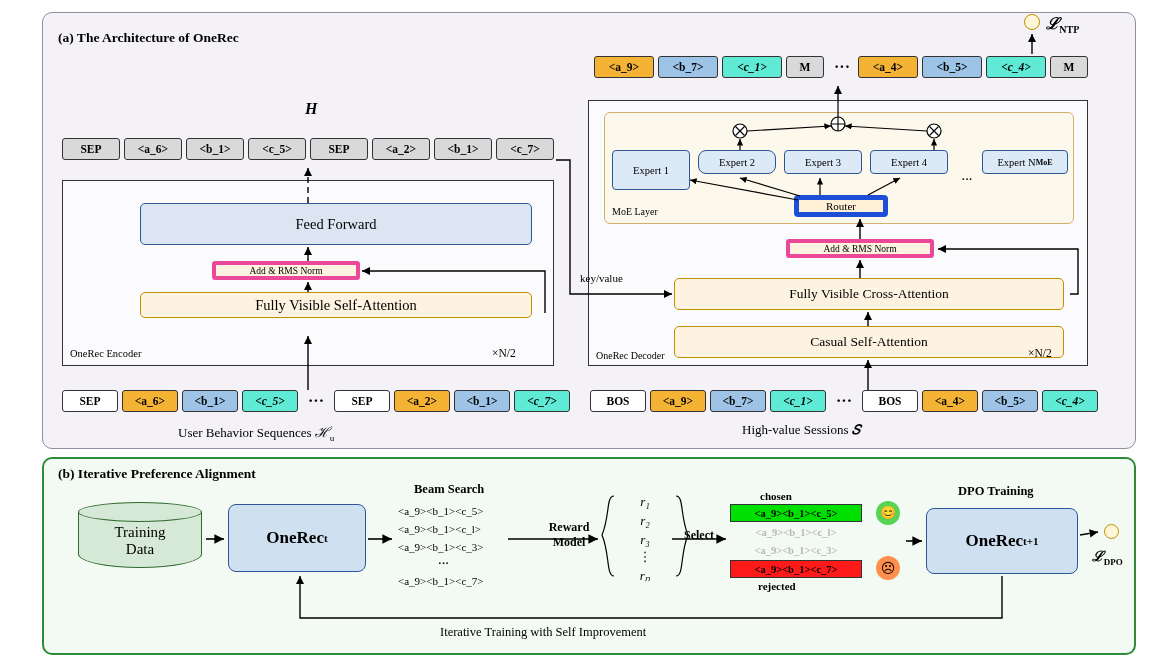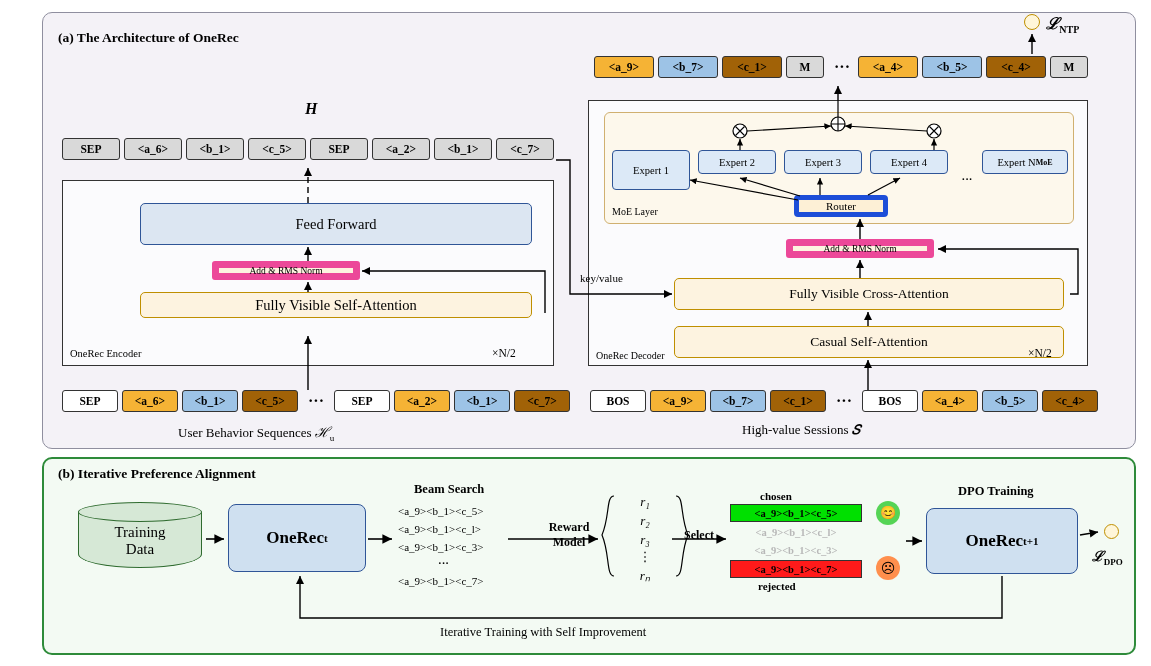--- a/index.html
+++ b/index.html
@@ -8,25 +8,25 @@
   .abs{position:absolute;box-sizing:border-box;}
   .ctr{display:flex;align-items:center;justify-content:center;text-align:center;}
   .panelA{left:42px;top:12px;width:1094px;height:437px;background:#f4f2f7;border:1px solid #8f8f9f;border-radius:10px;}
   .panelB{left:42px;top:457px;width:1094px;height:198px;background:#f3faf3;border:2px solid #2e8b3a;border-radius:10px;}
   .title{font-weight:bold;font-size:13.5px;}
   .tok{height:22px;border-radius:3px;border:1px solid #333;font-size:11.5px;font-weight:bold;display:flex;align-items:center;justify-content:center;}
   .tok-gray{background:#d9d9d9;}
   .tok-white{background:#ffffff;}
   .tok-orange{background:#f5b335;}
   .tok-blue{background:#9dc3e6;}
-  .tok-green{background:#a16207;}
+  .tok-green{background:#5eead4;font-style:italic;}
   .bigbox{border:1px solid #333;background:#fbfbfd;}
   .ff{background:#dce6f2;border:1px solid #2f5597;border-radius:5px;}
   .attn{background:#fdf3e0;border:1px solid #bf8f00;border-radius:5px;}
-  .addnorm{background:#fdf3e0;border:7px solid #ec4899;border-radius:3px;font-size:9.5px;}
+  .addnorm{background:#fdf3e0;border:4px solid #ec4899;border-radius:3px;font-size:9.5px;}
   .expert{background:#dce9f7;border:1px solid #2f5597;border-radius:4px;font-size:10.5px;}
   .router{background:#fdf0d6;border:5px solid #1d4ed8;border-radius:4px;font-size:11px;}
   .moe{background:#fdf8ec;border:1px solid #d0b070;border-radius:6px;}
   .lbl{font-size:11.5px;}
   .small{font-size:10px;}
   .onerecbox{background:#cfe0f0;border:1.5px solid #2f5597;border-radius:8px;font-size:17px;font-weight:bold;}
   .cyl{background:#d6e8d6;border:1.5px solid #2f6b2f;}
   svg{position:absolute;left:0;top:0;width:1151px;height:666px;pointer-events:none;}
   .seqtext{font-size:11px;}
   .chosen{background:#00e000;border:1px solid #333;font-weight:bold;font-size:10.5px;}
@@ -91,21 +91,21 @@
   <div class="abs tok tok-blue" style="left:922px;top:56px;width:60px;">&lt;b_5&gt;</div>
   <div class="abs tok tok-green" style="left:986px;top:56px;width:60px;">&lt;c_4&gt;</div>
   <div class="abs tok tok-gray" style="left:1050px;top:56px;width:38px;">M</div>
 
   <div class="abs bigbox" style="left:588px;top:100px;width:500px;height:266px;"></div>
 
   <div class="abs moe" style="left:604px;top:112px;width:470px;height:112px;"></div>
   <div class="abs small" style="left:612px;top:206px;">MoE Layer</div>
 
   <div class="abs expert ctr" style="left:612px;top:150px;width:78px;height:40px;">Expert 1</div>
-  <div class="abs expert ctr" style="left:698px;top:150px;width:78px;height:24px;">Expert 2</div>
+  <div class="abs expert ctr" style="left:698px;top:150px;width:78px;height:24px;border-radius:8px;">Expert 2</div>
   <div class="abs expert ctr" style="left:784px;top:150px;width:78px;height:24px;">Expert 3</div>
   <div class="abs expert ctr" style="left:870px;top:150px;width:78px;height:24px;">Expert 4</div>
   <div class="abs ctr" style="left:952px;top:172px;width:30px;height:14px;font-weight:bold;font-size:11px;">···</div>
   <div class="abs expert ctr" style="left:982px;top:150px;width:86px;height:24px;">
     <span>Expert N</span>
       <span class="sub" style="font-size:8px;font-weight:bold;">MoE</span>
   </div>
   <div class="abs router ctr" style="left:794px;top:195px;width:94px;height:22px;">Router</div>
 
   <div class="abs addnorm ctr" style="left:786px;top:239px;width:148px;height:19px;">Add &amp; RMS Norm</div>

